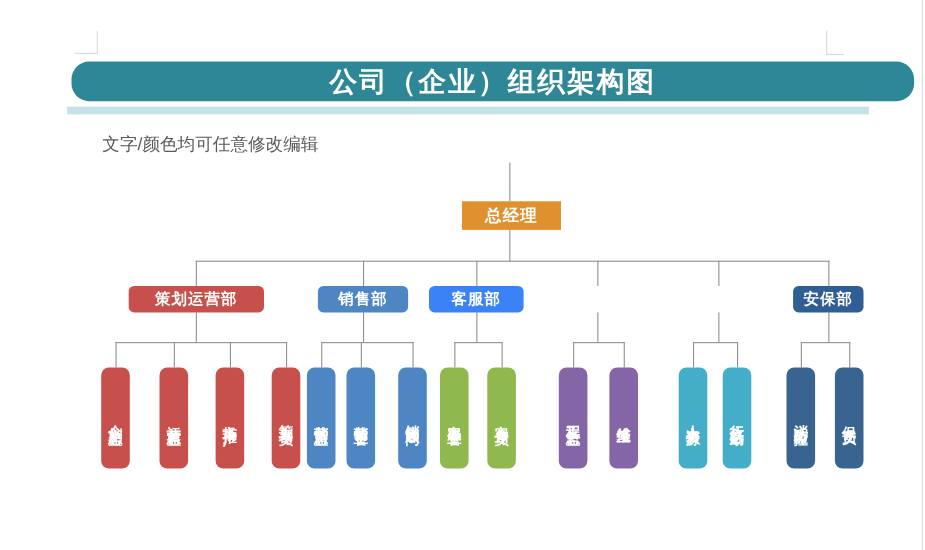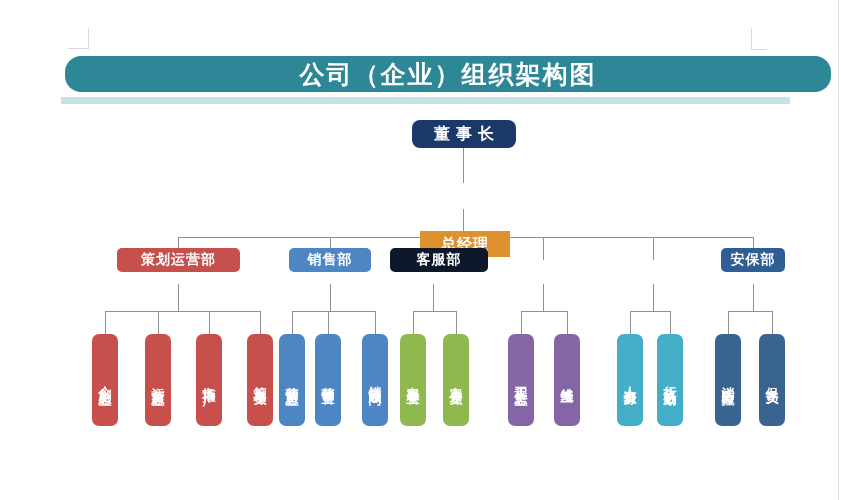--- a/index.html
+++ b/index.html
@@ -20,36 +20,37 @@
   .titlebar{position:absolute;left:65px;top:56px;width:766px;height:36px;
     display:flex;align-items:center;justify-content:center;
     color:#ffffff;font-size:25px;font-weight:bold;letter-spacing:2px;border-radius:16px;}
   .stripe{position:absolute;left:61px;top:97px;width:729px;height:7px;}
   .note{position:absolute;left:93px;top:121px;font-size:16px;color:#595959;}
   
   .node{position:absolute;display:flex;align-items:center;justify-content:center;
     color:#ffffff;font-weight:bold;}
   .chairman{left:412px;top:120px;width:104px;height:28px;border-radius:8px;
     font-size:16px;letter-spacing:6px;text-indent:6px;}
-  .gm{left:420px;top:183px;width:90px;height:26px;border-radius:0;font-size:15px;letter-spacing:1px;margin-top:48px;}
-  .dept{top:248px;height:24px;border-radius:5px;font-size:14px;letter-spacing:1px;}
+  .gm{left:420px;top:183px;width:90px;height:26px;border-radius:0;font-size:15px;letter-spacing:1px;}
+  .dept{top:260px;height:24px;border-radius:5px;font-size:14px;letter-spacing:1px;}
   .leaf{top:334px;width:26px;height:92px;border-radius:7px;font-size:13px;}
   .leaf span{writing-mode:vertical-rl;text-orientation:upright;letter-spacing:2px;line-height:1;}
 </style>
 </head>
 <body>
 
 <div id="canvas" style="--line: #909090;">
 
   <div class="mark-tl"></div>
   <div class="mark-tr"></div>
   <div class="page-edge"></div>
 
   <div class="titlebar" style="background: rgb(46, 135, 150);">公司（企业）组织架构图</div>
   <div class="stripe" style="background: rgb(197, 225, 234);"></div>
+  <div class="note">文字/颜色均可任意修改编辑</div>
 
   <div class="vl" style="left:463px;top:148px;height:35px"></div>
 
   <div class="vl" style="left:463px;top:209px;height:29px"></div>
   <div class="hl" style="left:178px;top:237px;width:576px"></div>
   <div class="vl" style="left:178px;top:237px;height:23px"></div>
   <div class="vl" style="left:330px;top:237px;height:23px"></div>
   <div class="vl" style="left:433px;top:237px;height:23px"></div>
   <div class="vl" style="left:543px;top:237px;height:23px"></div>
   <div class="vl" style="left:653px;top:237px;height:23px"></div>
@@ -81,26 +82,25 @@
   <div class="vl" style="left:653px;top:284px;height:27px"></div>
   <div class="hl" style="left:630px;top:311px;width:41px"></div>
   <div class="vl" style="left:630px;top:311px;height:23px"></div>
   <div class="vl" style="left:670px;top:311px;height:23px"></div>
 
   <div class="vl" style="left:753px;top:284px;height:27px"></div>
   <div class="hl" style="left:728px;top:311px;width:45px"></div>
   <div class="vl" style="left:728px;top:311px;height:23px"></div>
   <div class="vl" style="left:772px;top:311px;height:23px"></div>
 
-  <div class="node chairman" style="background: rgb(27, 57, 104);">董事长</div>
   <div class="node gm" style="background: rgb(224, 145, 47);">总经理</div>
 
   <div class="node dept" style="left: 117px; width: 123px; background: rgb(199, 80, 76);">策划运营部</div>
   <div class="node dept" style="left: 289px; width: 82px; background: rgb(78, 134, 196); text-align: right;">销售部</div>
-  <div class="node dept" style="left: 390px; width: 98px; background: #0f172a;">客服部</div>
+  <div class="node dept" style="left: 390px; width: 86px; background: #3b82f6;">客服部</div>
   <div class="node dept" style="left: 721px; width: 64px; background: rgb(47, 94, 148);">安保部</div>
 
   <div class="node leaf" style="left: 92px; background: rgb(199, 80, 76);">
       <span>企划总监</span>
     </div>
   <div class="node leaf" style="left: 145px; background: rgb(199, 80, 76);">
       <span>运营总监</span>
     </div>
   <div class="node leaf" style="left: 196px; background: rgb(199, 80, 76);">
       <span>市场推广</span>

